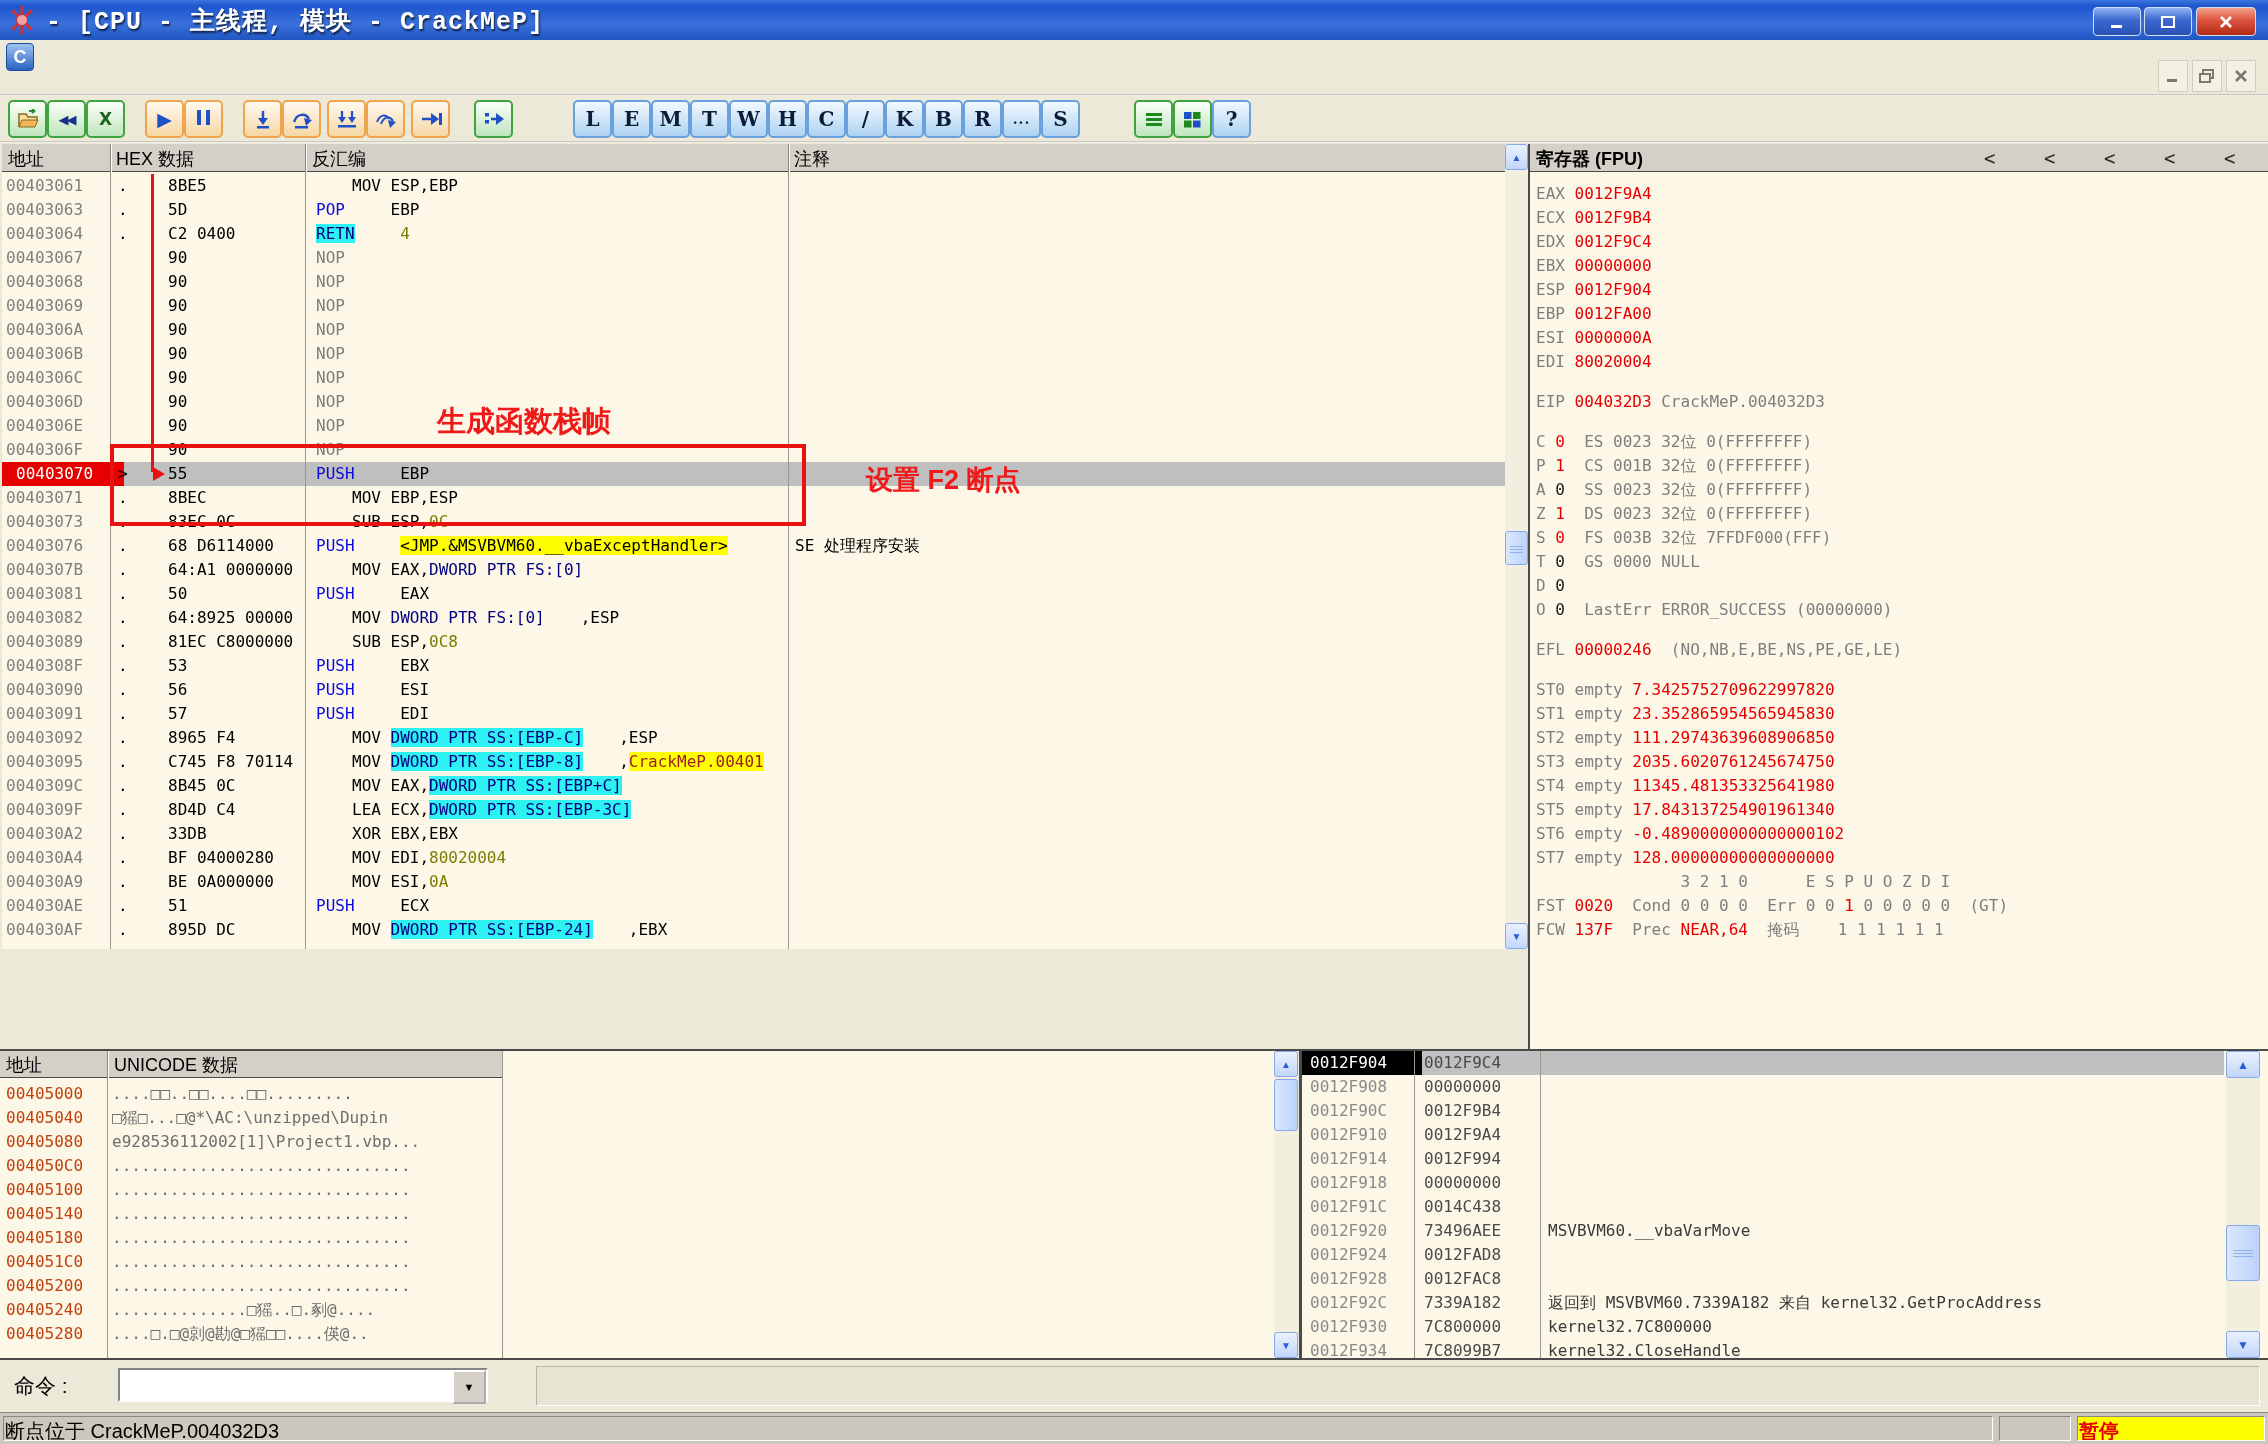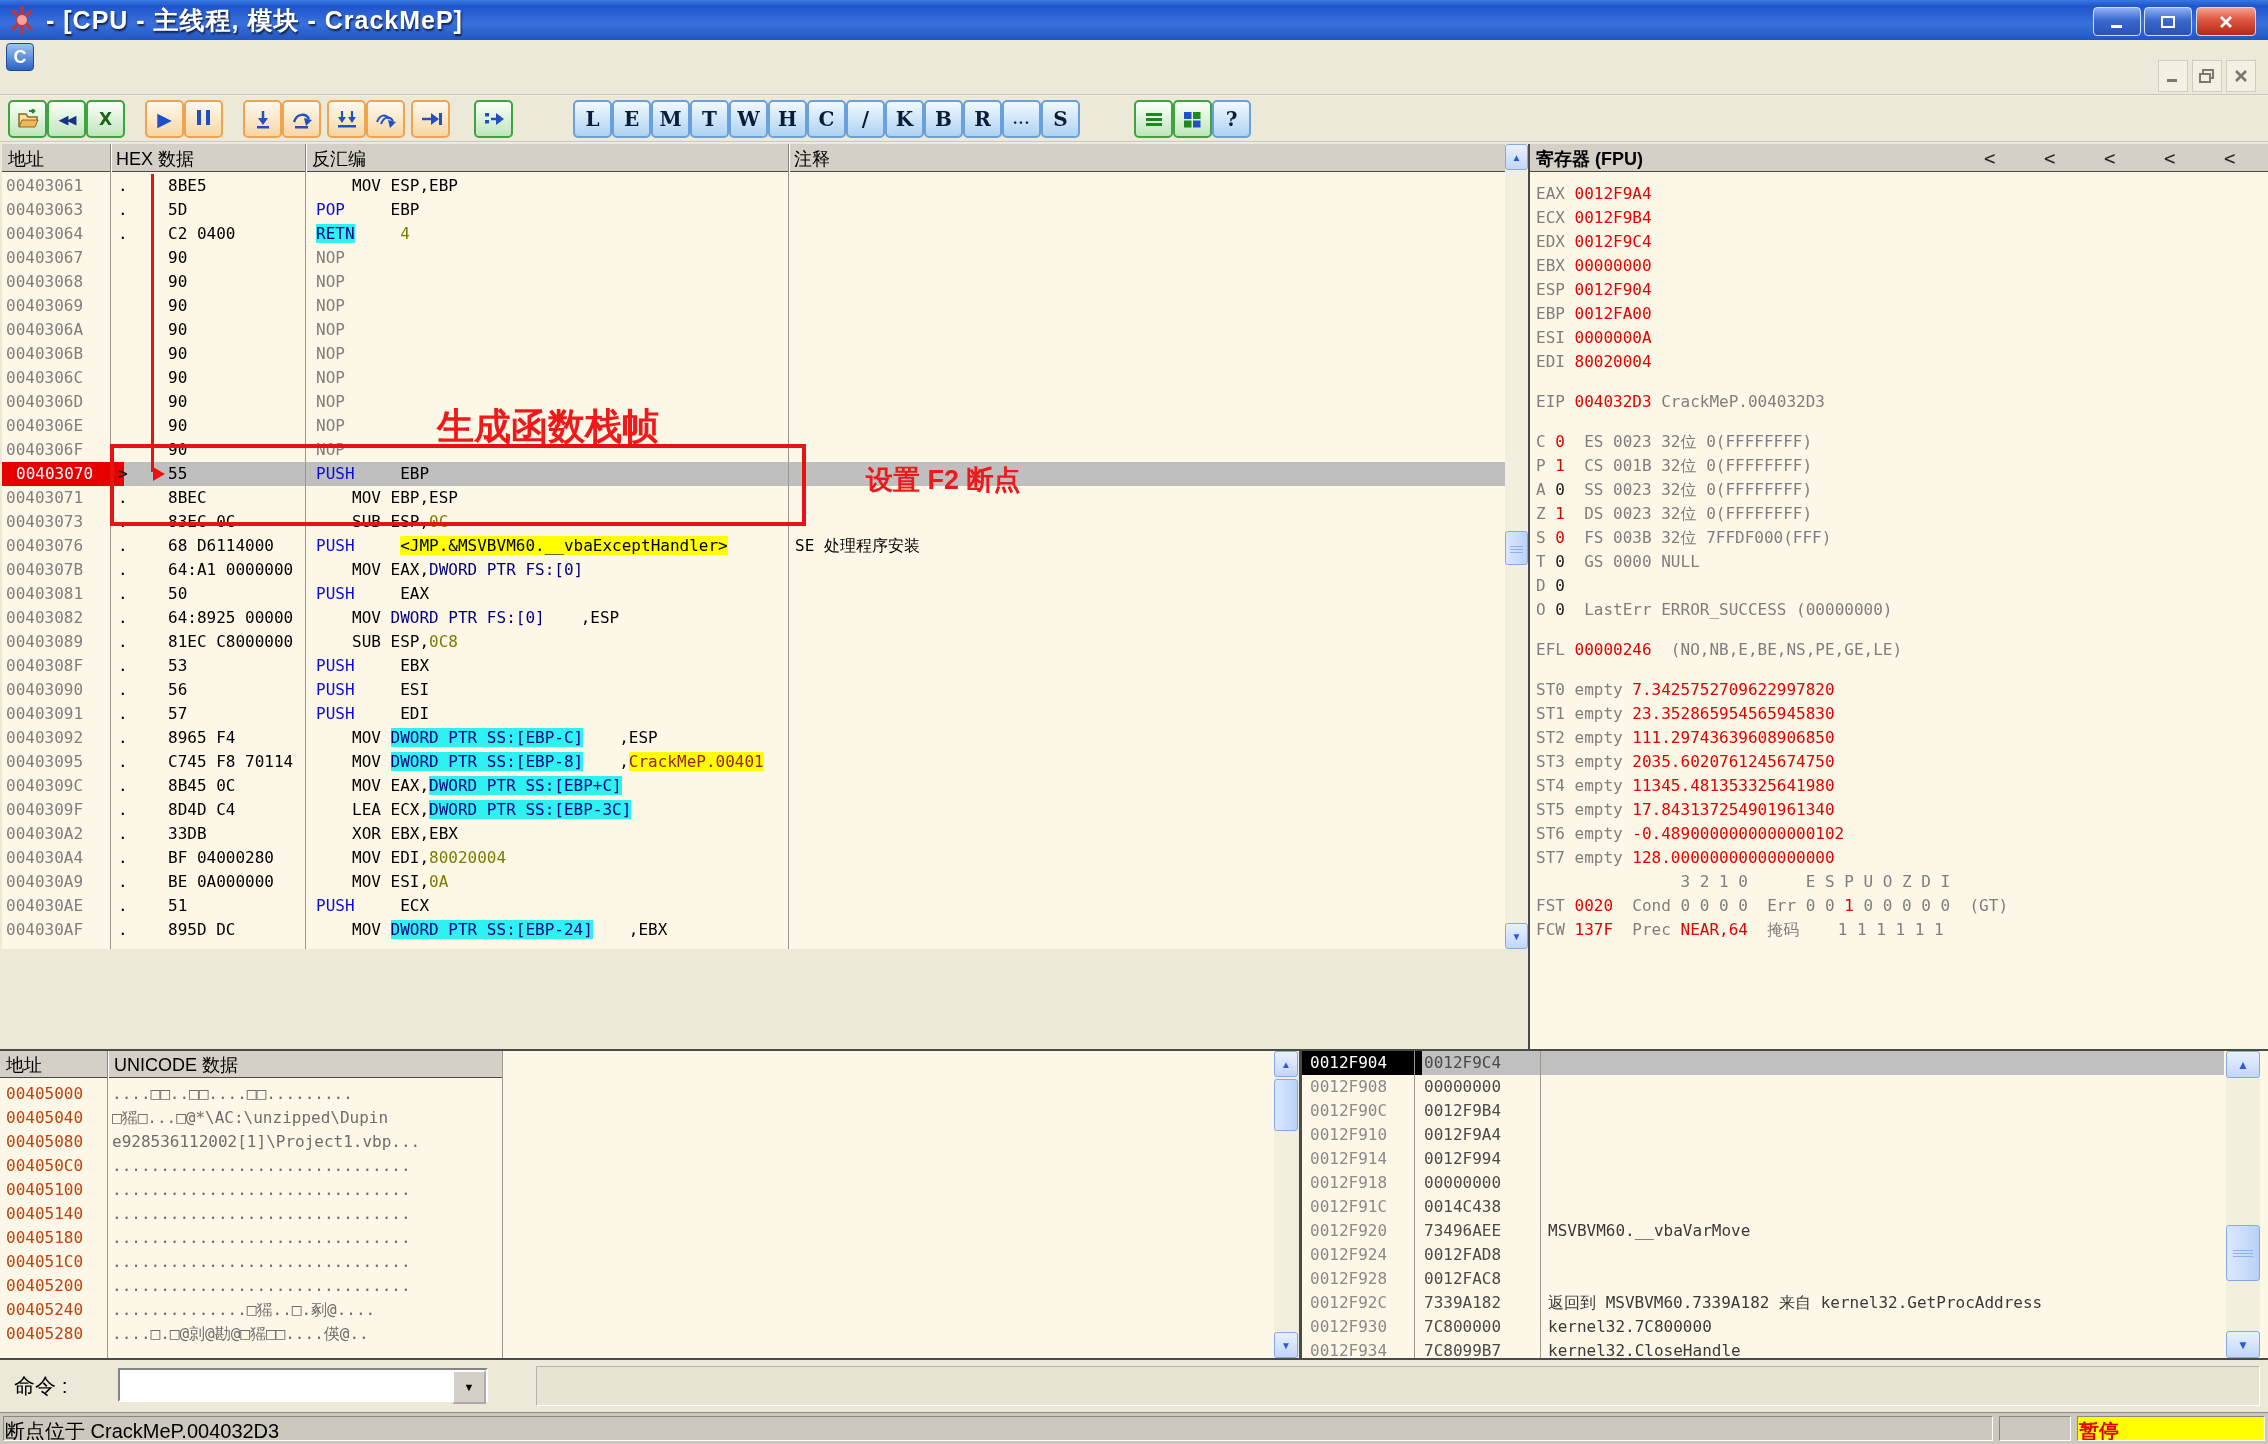--- a/index.html
+++ b/index.html
@@ -4,21 +4,21 @@
 <style>
   html,body{margin:0;padding:0;background:#9a9a9a;}
   #root{position:relative;width:2268px;height:1444px;background:#ece9d8;overflow:hidden;
         font-family:"Liberation Sans",sans-serif;}
   .abs{position:absolute;}
   .mono{font-family:"DejaVu Sans Mono",monospace;font-size:16px;line-height:24px;white-space:pre;}
   .cn{font-family:"Liberation Sans",sans-serif;}
 
   
   #titlebar{position:absolute;left:0;top:0;width:2268px;height:52px;
-    background:linear-gradient(180deg,#3a77e0 0%,#1e55cc 12%,#3a70dc 45%,#2258c4 75%,#10367e 100%);}
+    background:linear-gradient(180deg,#3a77e0 0%,#1e55cc 12%,#3a70dc 45%,#2258c4 75%,#10367e 100%);font-family:Liberation Mono, monospace;}
   #title-text{position:absolute;left:46px;top:4px;color:#fff;font-size:25px;font-weight:bold;
     text-shadow:1px 2px 2px rgba(0,0,0,.7);letter-spacing:1px;}
   .winbtn{position:absolute;top:7px;height:27px;border:1px solid #cfe0ff;border-radius:4px;
     display:flex;align-items:center;justify-content:center;}
   .winbtn.blue{background:linear-gradient(#8fb2f2,#3b68cf 45%,#2a52b4);}
   .winbtn.red{background:linear-gradient(#f5a28c,#dd5540 45%,#b02a14);}
 
   
   #menubar{position:absolute;left:0;top:40px;width:2268px;height:55px;background:#ece9d8;}
   .menu-item{display:inline-block;font-size:20px;color:#000;padding:2px 14px;cursor:default;}
@@ -314,21 +314,21 @@
   <div class="sbtn" style="left:1505px;top:144px;width:23px;height:26px;">▲</div>
   <div class="sthumb" style="left:1505px;top:531px;width:23px;height:34px;">
       <div class="grip" style="margin-top:14px;"></div>
     </div>
   <div class="sbtn" style="left:1505px;top:923px;width:23px;height:26px;">▼</div>
   <div class="darkline" style="left:1528px;top:144px;width:2px;height:905px;"></div>
 
   <div id="jline"></div>
   <div id="jarrow"></div>
   <div id="redrect"></div>
-  <div class="redann cn" style="left:437px;top:402px;font-size:37px;">生成函数栈帧</div>
+  <div class="redann cn" style="left:437px;top:402px;font-size:29px;">生成函数栈帧</div>
   <div class="redann cn" style="left:866px;top:462px;font-size:27px;">设置 F2 断点</div>
 
 
   <div class="abs beige" style="left:1530px;top:172px;width:738px;height:877px;"></div>
   <div class="panehdr" style="left:1530px;top:144px;width:738px;">
     <span class="hcell" style="left:6px;font-weight:bold;">寄存器 (FPU)</span>
     <div id="collapse-btns">
         <span class="collapse" style="left: 454px;">&lt;</span>
         <span class="collapse" style="left: 514px;">&lt;</span>
         <span class="collapse" style="left: 574px;">&lt;</span>

